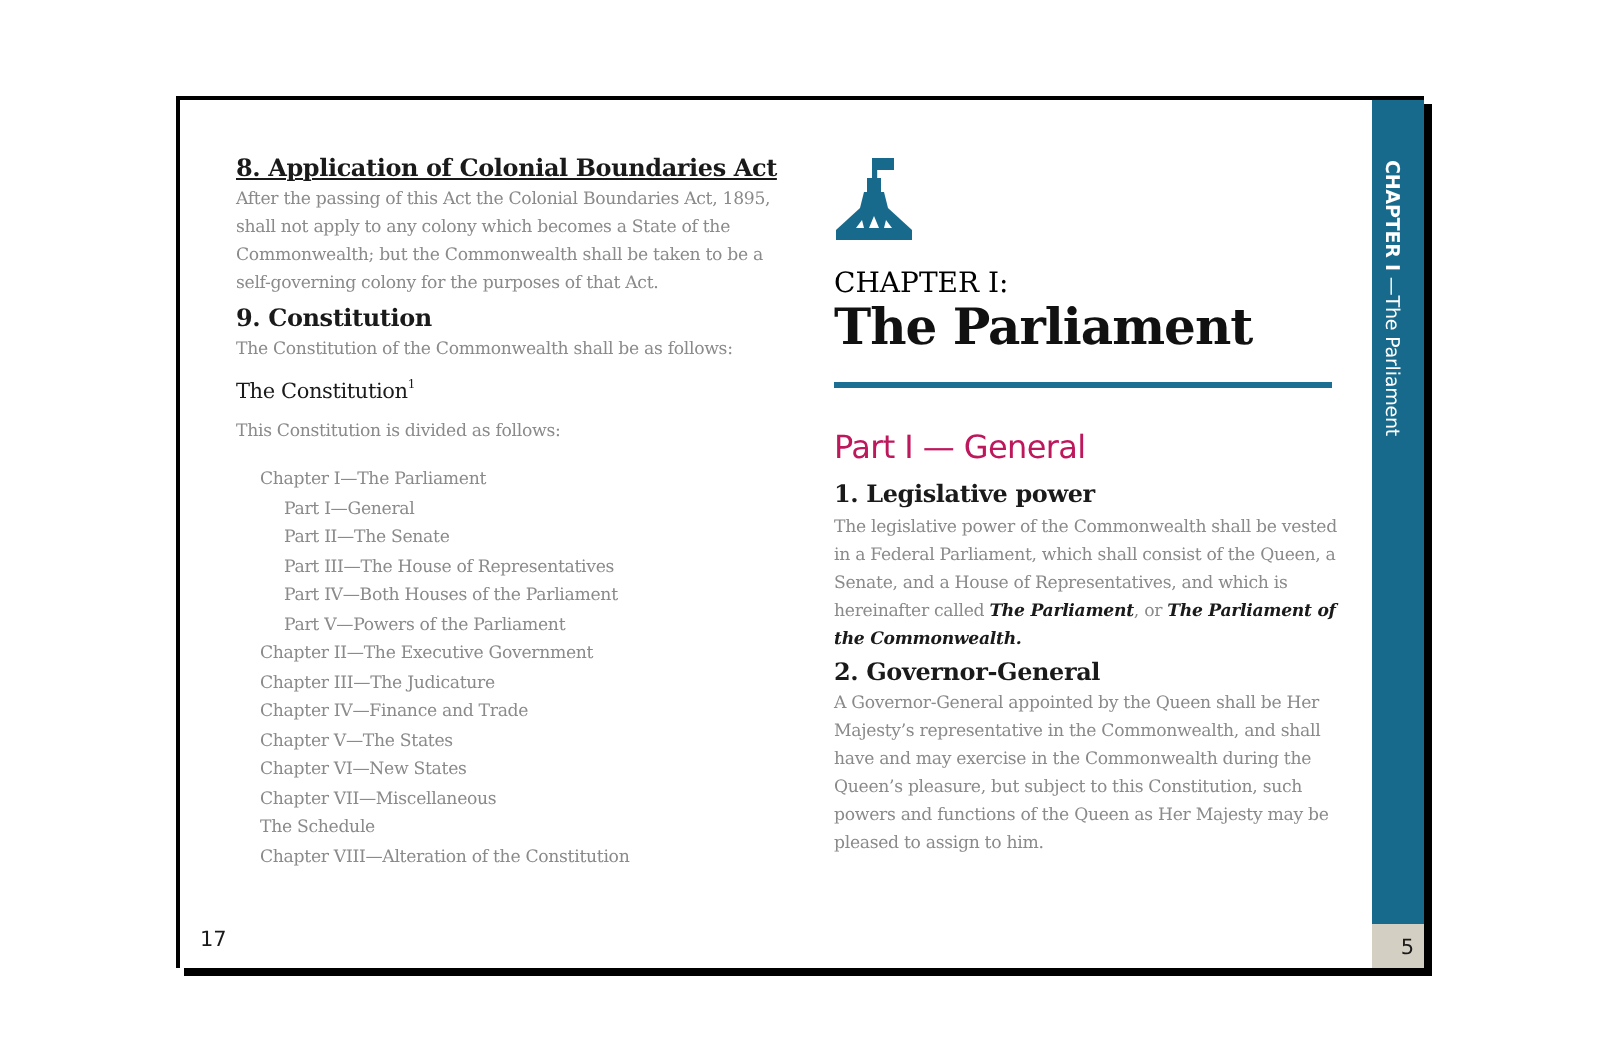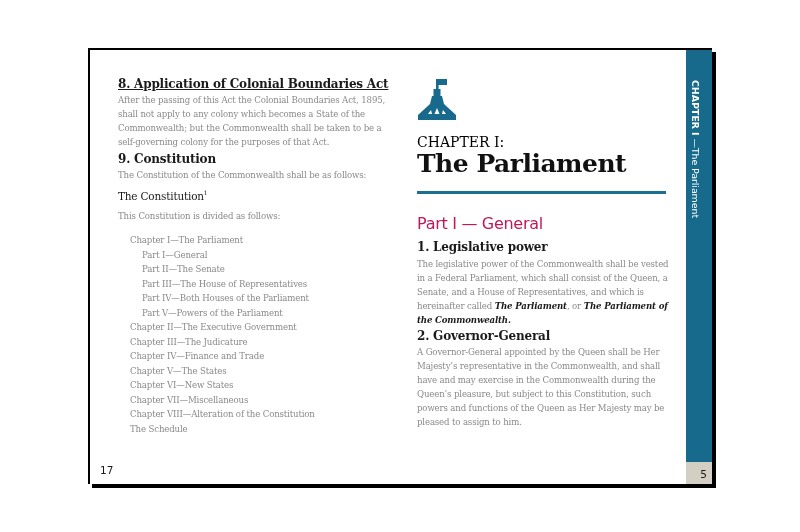--- a/index.html
+++ b/index.html
@@ -150,22 +150,22 @@
       <li class="indent">Part II—The Senate</li>
       <li class="indent">Part III—The House of Representatives</li>
       <li class="indent">Part IV—Both Houses of the Parliament</li>
       <li class="indent">Part V—Powers of the Parliament</li>
       <li>Chapter II—The Executive Government</li>
       <li>Chapter III—The Judicature</li>
       <li>Chapter IV—Finance and Trade</li>
       <li>Chapter V—The States</li>
       <li>Chapter VI—New States</li>
       <li>Chapter VII—Miscellaneous</li>
+      <li>The Schedule</li>
       <li>Chapter VIII—Alteration of the Constitution</li>
-      <li>The Schedule</li>
     </ul>
 
     <div class="page-num pn-left">17</div>
   </div>
 
   <div class="page page-right">
     <svg class="chapter-icon" viewBox="0 0 40 46">
 
       <rect x="19" y="2" width="2.6" height="10" fill="#176a8b"></rect>
       <rect x="21" y="2" width="9" height="6" fill="#176a8b"></rect>

